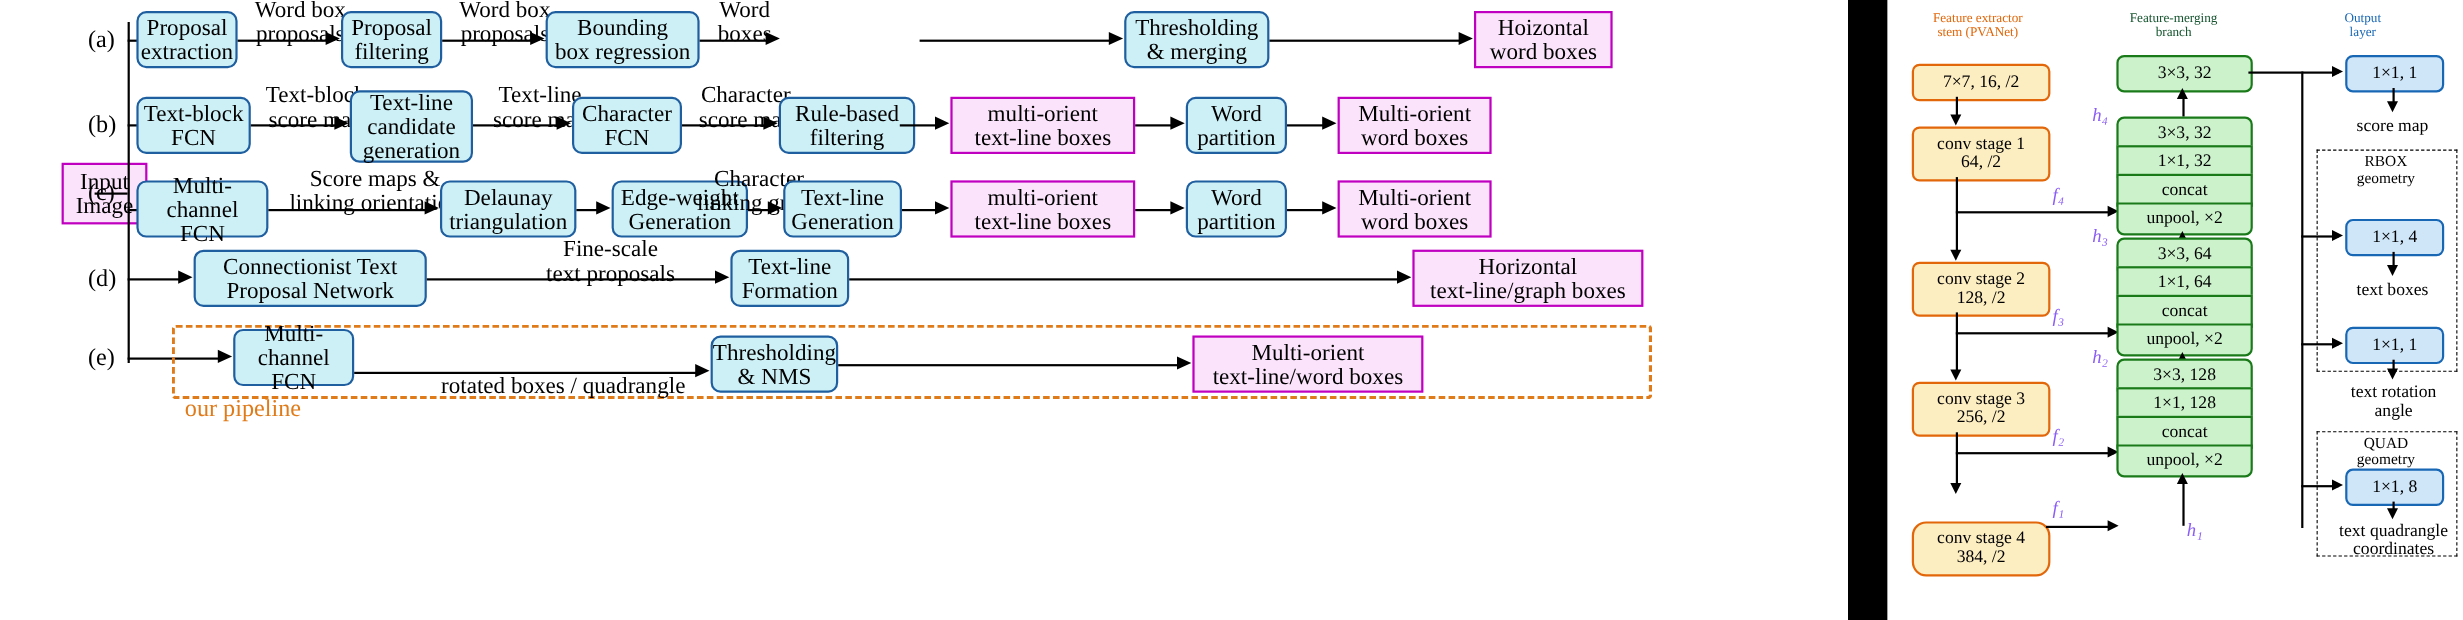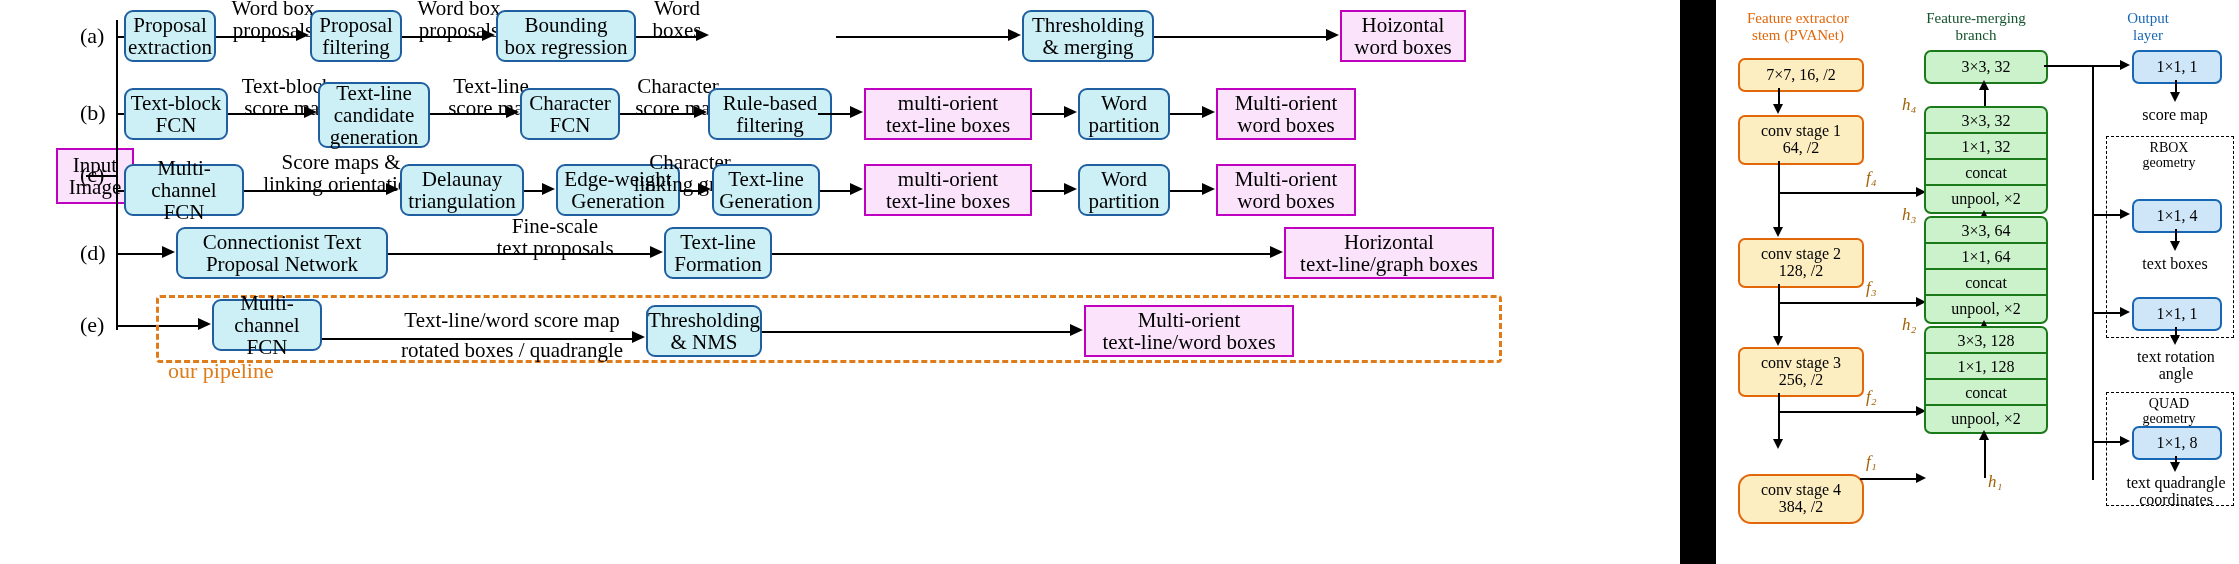--- a/index.html
+++ b/index.html
@@ -44,21 +44,21 @@
     position:absolute;border:3px dashed #e07b1a;border-radius:4px;background:transparent;
   }
   .our-pipeline-label{position:absolute;color:#e07b1a;font-size:22px;}
 
   
   #separator{position:absolute;left:1680px;top:0;width:36px;height:564px;background:#000;}
 
   
   #right-panel{position:absolute;left:1716px;top:0;width:523px;height:564px;background:#fff;}
 
-  .col-title{position:absolute;text-align:center;line-height:1.1;font-size:15px;white-space:pre-line;}
+  .col-title{position:absolute;text-align:center;line-height:1.1;font-size:12px;white-space:pre-line;}
   .t-orange{color:#e2670a;}
   .t-green{color:#14532d;}
   .t-blue{color:#1767b5;}
 
   .obox{
     position:absolute;background:#fdeec2;border:2px solid #e2670a;border-radius:7px;
     display:flex;align-items:center;justify-content:center;text-align:center;
     font-size:16px;line-height:1.05;color:#000;white-space:pre-line;
   }
   .gbox{
@@ -69,21 +69,21 @@
   .gbox-top{border-radius:7px 7px 0 0;}
   .gbox-bot{border-radius:0 0 7px 7px;}
   .gbox-all{border-radius:7px;}
   .bbox{
     position:absolute;background:#cfe5f8;border:2px solid #1767b5;border-radius:7px;
     display:flex;align-items:center;justify-content:center;text-align:center;
     font-size:16px;line-height:1.05;color:#000;
   }
   .rlabel{position:absolute;font-size:16px;color:#000;text-align:center;line-height:1.08;white-space:pre-line;}
   .rlabel-sm{position:absolute;font-size:14px;color:#000;text-align:center;line-height:1.08;white-space:pre-line;}
-  .flabel{position:absolute;font-size:17px;font-style:italic;color:#a16207;}
+  .flabel{position:absolute;font-size:17px;font-style:italic;color:#8b5cf6;}
   .rhline{position:absolute;height:0;border-top:2px solid #000;}
   .rvline{position:absolute;width:0;border-left:2px solid #000;}
   .rarrow{position:absolute;width:0;height:0;
     border-top:5px solid transparent;border-bottom:5px solid transparent;border-left:10px solid #000;}
   .rarrow-down{position:absolute;width:0;height:0;
     border-left:5px solid transparent;border-right:5px solid transparent;border-top:10px solid #000;}
   .rarrow-up{position:absolute;width:0;height:0;
     border-left:5px solid transparent;border-right:5px solid transparent;border-bottom:10px solid #000;}
   .dashbox{position:absolute;border:1.8px dashed #000;}
   .caption{position:absolute;font-size:19px;color:#000;text-align:center;width:100%;}
@@ -291,21 +291,20 @@
     <div class="hline" style="left:116px;top:325px;width:86px;"></div>
     <div class="arrowhead" style="left:198px;top:318px;"></div>
 
     <div class="dashed-orange" style="left:156px;top:295px;width:1340px;height:62px;"></div>
     <div class="our-pipeline-label" style="left:168px;top:358px;">our pipeline</div>
 
     <div class="blue-box abs" style="left:212px;top:299px;width:110px;height:52px;">
       <span style="white-space:pre-line;">Multi-channel
 FCN</span>
     </div>
-    <div class="edge-label" style="left:372px;top:310px;width:280px;">Text-line/word score map</div>
     <div class="edge-label" style="left:372px;top:340px;width:280px;">rotated boxes / quadrangle</div>
     <div class="hline" style="left:322px;top:338px;width:314px;"></div>
     <div class="arrowhead" style="left:632px;top:331px;"></div>
 
     <div class="blue-box abs" style="left:646px;top:305px;width:116px;height:52px;">
       <span style="white-space:pre-line;">Thresholding
 &amp; NMS</span>
     </div>
     <div class="hline" style="left:762px;top:331px;width:312px;"></div>
     <div class="arrowhead" style="left:1070px;top:324px;"></div>

